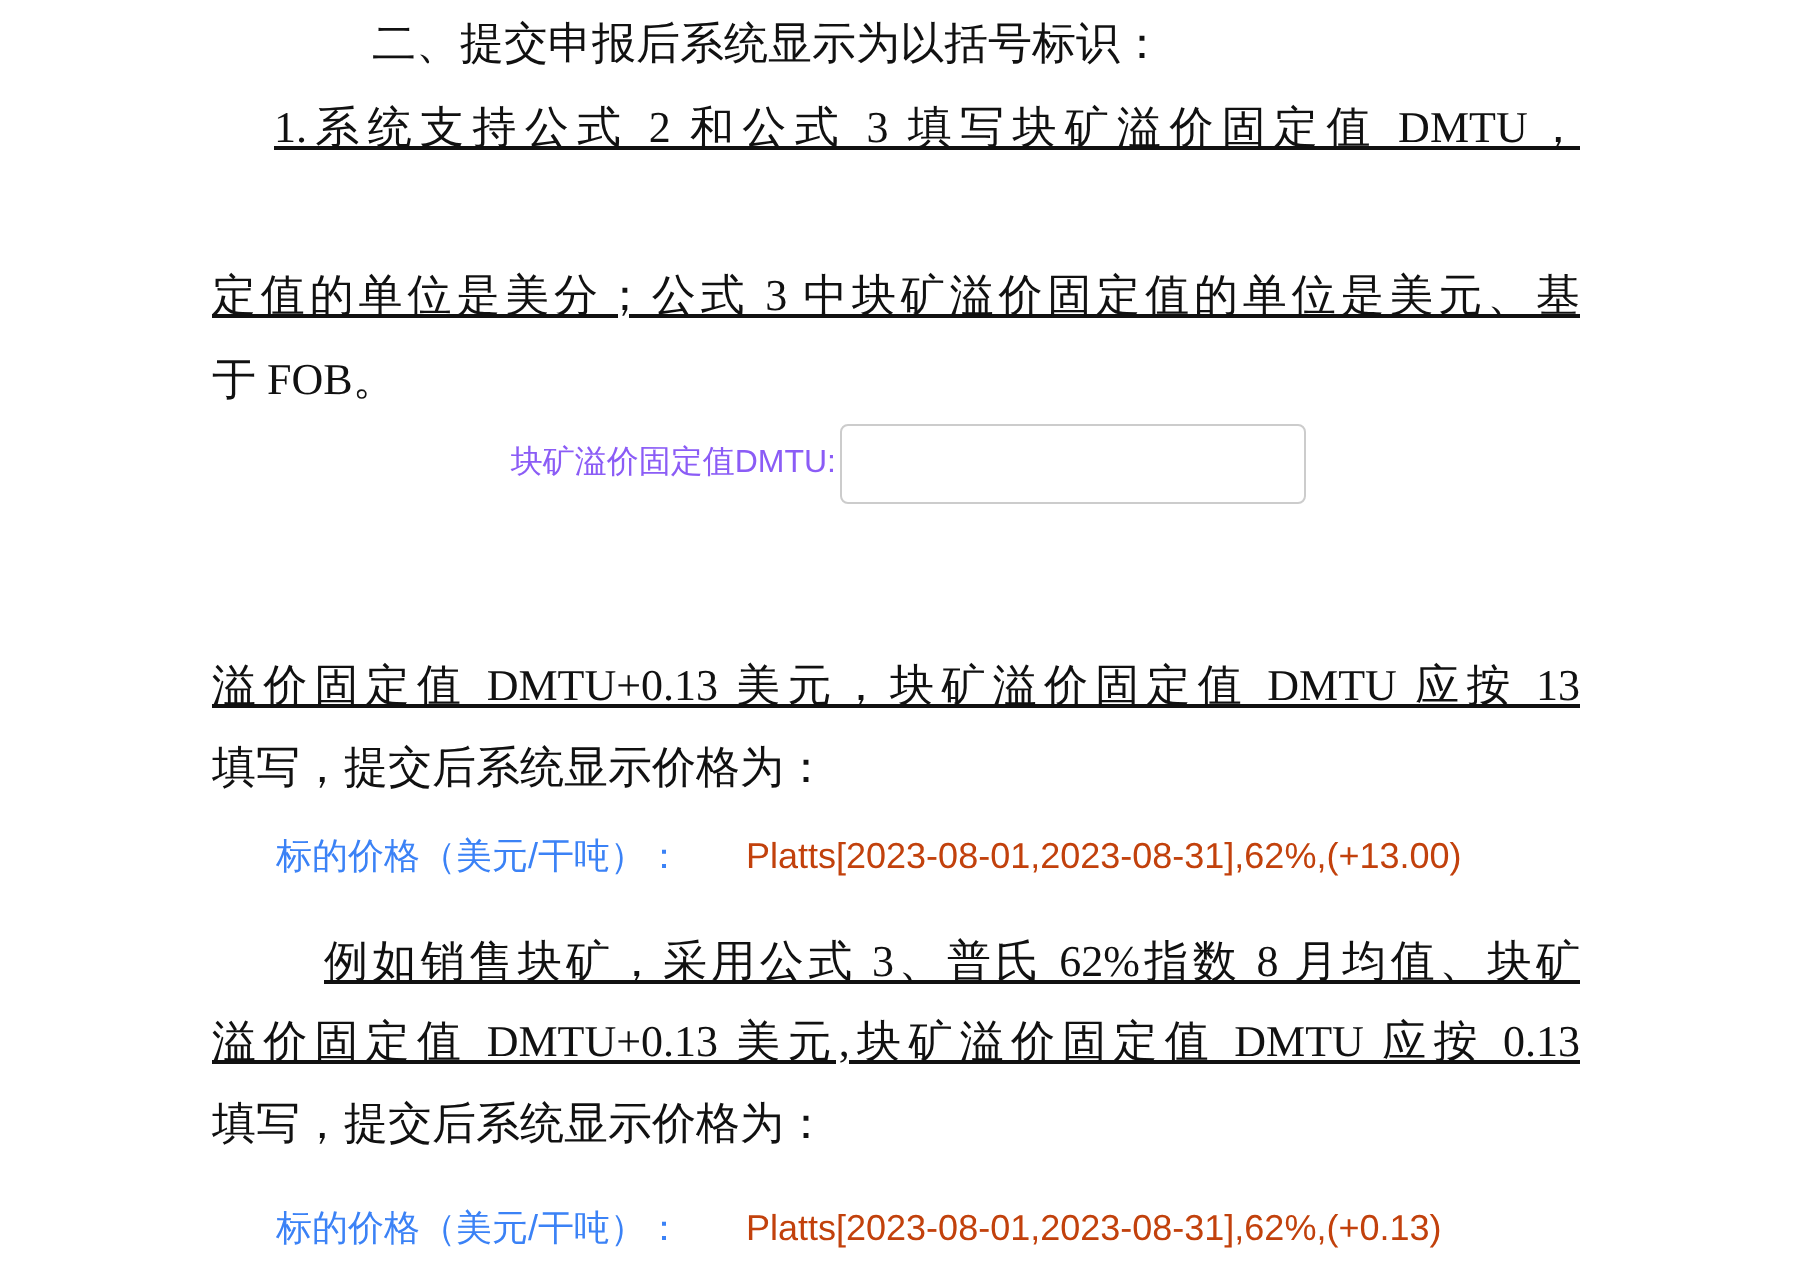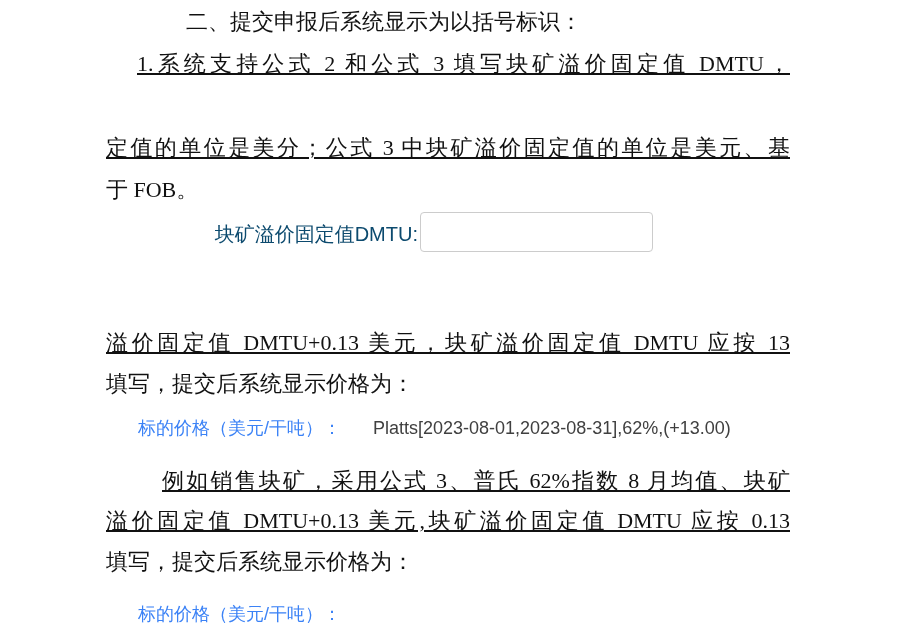--- a/index.html
+++ b/index.html
@@ -42,22 +42,22 @@
     left: 106px;
     top: 210px;
     width: 684px;
     height: 44px;
     font-family: "Liberation Sans", sans-serif;
   }
   .form-label {
     position: absolute;
     right: 372px;
     top: 11px;
-    font-size: 20px;
-    color: #0c4a6e;
+    font-size: 16px;
+    color: #8b5cf6;
     white-space: nowrap;
     margin-left: 16px;
   }
   .form-input {
     position: absolute;
     left: 314px;
     top: 2px;
     width: 233px;
     height: 40px;
     box-sizing: border-box;
@@ -85,21 +85,21 @@
     position: absolute;
     left: 32px;
     top: 0;
     color: #3b82f6;
     white-space: nowrap;
   }
   .price-value {
     position: absolute;
     left: 267px;
     top: 0;
-    color: #404040;
+    color: #c2410c;
     white-space: nowrap;
   }
 </style>
 </head>
 <body>
 
 <div class="page">
 
   <div class="line indent-heading" style="top:8px">二、提交申报后系统显示为以括号标识：</div>
 
@@ -119,15 +119,16 @@
     <span class="price-label">标的价格（美元/干吨）：</span>
     <span class="price-value">Platts[2023-08-01,2023-08-31],62%,(+13.00)</span>
   </div>
 
   <div class="line jline indent-para" style="top:467px">例如销售块矿，采用公式 3、普氏 62%指数 8 月均值、块矿</div>
   <div class="line jline" style="top:507px">溢价固定值 DMTU+0.13 美元,块矿溢价固定值 DMTU 应按 0.13</div>
   <div class="line" style="top:548px">填写，提交后系统显示价格为：</div>
 
   <div class="price-row" style="top:602px">
     <span class="price-label">标的价格（美元/干吨）：</span>
+    <span class="price-value">Platts[2023-08-01,2023-08-31],62%,(+0.13)</span>
   </div>
 
 </div>
 
 </body></html>

